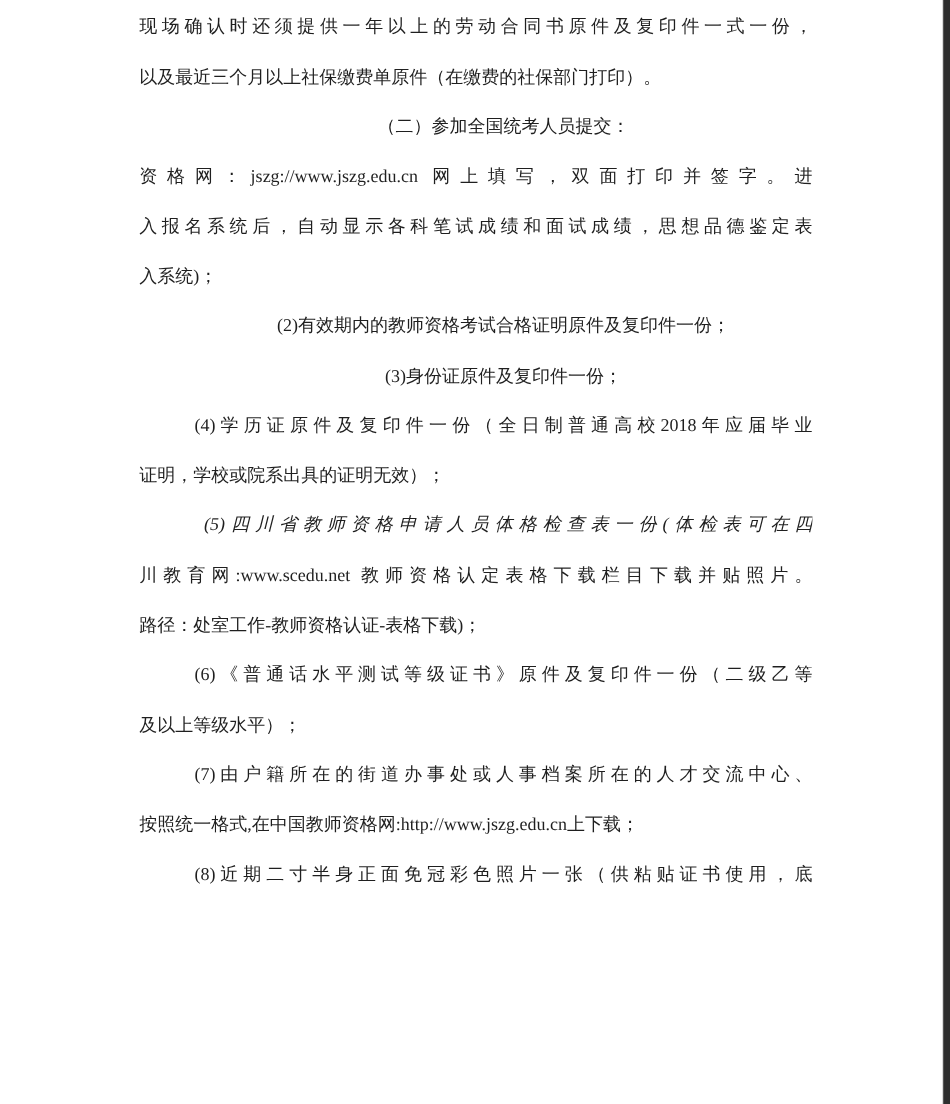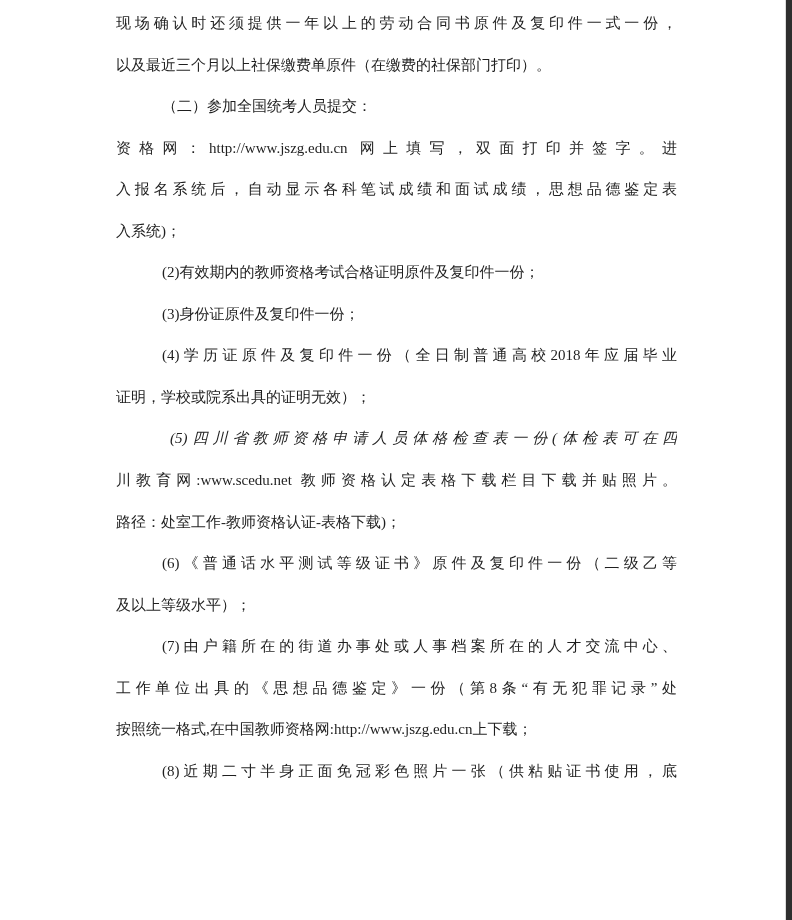--- a/index.html
+++ b/index.html
@@ -31,21 +31,21 @@
     text-align: left;
     white-space: nowrap;
   }
   
   .line.fill {
     white-space: normal;
     text-align: justify;
     text-align-last: justify;
     text-justify: inter-character;
   }
-  .line.ind-1 { padding-left: 46px; }
+  .line.ind-1 { padding-left: 46px; text-align: center; }
   .line.ind-2 { padding-left: 54px; font-style: italic; }
   
   .edge-faint {
     position: absolute;
     top: 0;
     right: 6px;
     width: 1px;
     height: 100%;
     background: #dcdcdc;
   }
@@ -60,32 +60,31 @@
 </style>
 </head>
 <body>
 
 <div class="page" style="background: rgb(255, 255, 255);">
   <div class="text-block" style="color: rgb(31, 31, 31);">
 
   <div class="line fill">现场确认时还须提供一年以上的劳动合同书原件及复印件一式一份，</div>
       <div class="line">以及最近三个月以上社保缴费单原件（在缴费的社保部门打印）。</div>
       <div class="line ind-1">（二）参加全国统考人员提交：</div>
-      <div class="line fill">资格网：http://www.jszg.edu.cn 网上填写，双面打印并签字。进</div>
+      <div class="line fill">资格网：jszg://www.jszg.edu.cn 网上填写，双面打印并签字。进</div>
       <div class="line fill">入报名系统后，自动显示各科笔试成绩和面试成绩，思想品德鉴定表</div>
       <div class="line">入系统)；</div>
       <div class="line ind-1">(2)有效期内的教师资格考试合格证明原件及复印件一份；</div>
       <div class="line ind-1">(3)身份证原件及复印件一份；</div>
       <div class="line ind-1 fill">(4)学历证原件及复印件一份（全日制普通高校2018年应届毕业</div>
       <div class="line">证明，学校或院系出具的证明无效）；</div>
       <div class="line ind-2 fill">(5)四川省教师资格申请人员体格检查表一份(体检表可在四</div>
       <div class="line fill">川教育网:www.scedu.net 教师资格认定表格下载栏目下载并贴照片。</div>
       <div class="line">路径：处室工作-教师资格认证-表格下载)；</div>
       <div class="line ind-1 fill">(6)《普通话水平测试等级证书》原件及复印件一份（二级乙等</div>
       <div class="line">及以上等级水平）；</div>
       <div class="line ind-1 fill">(7)由户籍所在的街道办事处或人事档案所在的人才交流中心、</div>
-      <div class="line fill">工作单位出具的《思想品德鉴定》一份（第8条“有无犯罪记录”处</div>
       <div class="line">按照统一格式,在中国教师资格网:http://www.jszg.edu.cn上下载；</div>
       <div class="line ind-1 fill">(8)近期二寸半身正面免冠彩色照片一张（供粘贴证书使用，底</div>
     </div>
   <div class="edge-faint" style="background: rgb(220, 220, 220);"></div>
   <div class="edge-bar" style="background: rgb(46, 46, 46);"></div>
 </div>
 
 </body></html>

